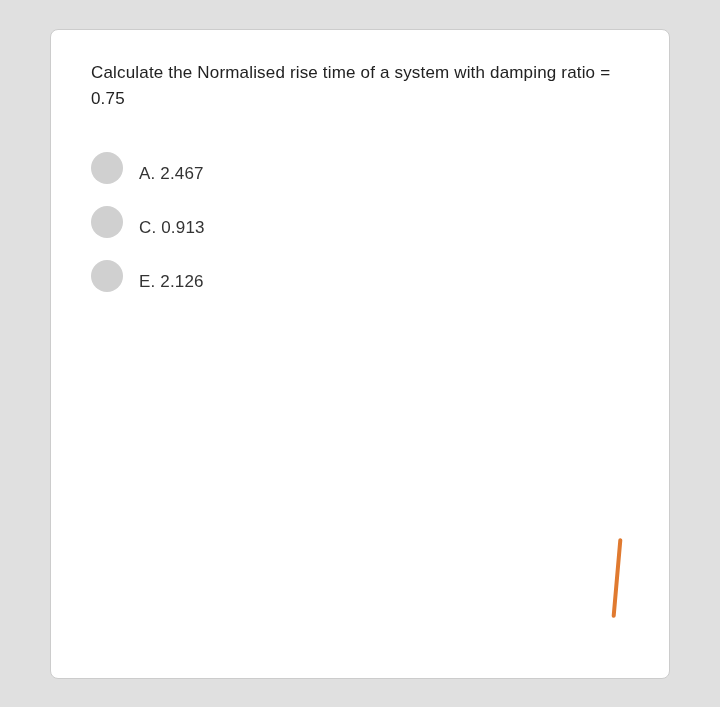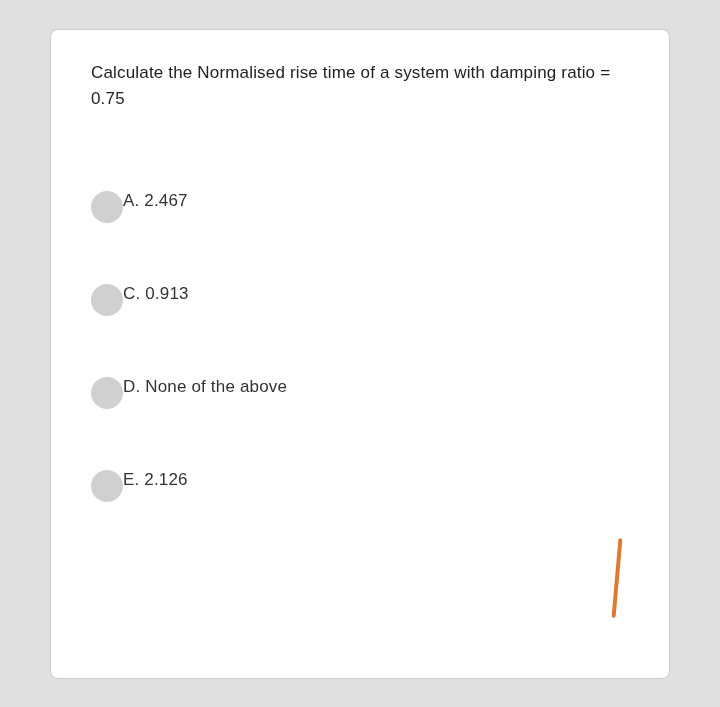--- a/index.html
+++ b/index.html
@@ -37,23 +37,23 @@
 
     .options-list {
       list-style: none;
       display: flex;
       flex-direction: column;
       gap: 22px;
     }
 
     .option-item {
       display: flex;
-      align-items: flex-start;
+      align-items: flex-end;
+      gap: 16px;
       cursor: pointer;
-      margin-top: 39px;
     }
 
     .radio-circle {
       width: 32px;
       height: 32px;
       border-radius: 50%;
       background: #d0d0d0;
       flex-shrink: 0;
       display: flex;
       align-items: center;
@@ -87,22 +87,18 @@
   <li class="option-item">
         <div class="radio-circle"></div>
         <span class="option-label">A.  2.467</span>
       </li>
       <li class="option-item">
         <div class="radio-circle"></div>
         <span class="option-label">C.  0.913</span>
       </li>
       <li class="option-item">
         <div class="radio-circle"></div>
-        <span class="option-label">D.  None of the above</span>
-      </li>
-      <li class="option-item">
-        <div class="radio-circle"></div>
         <span class="option-label">E.  2.126</span>
       </li>
     </ul>
 
   <div class="cursor-indicator"></div>
 </div>
 
 </body></html>

